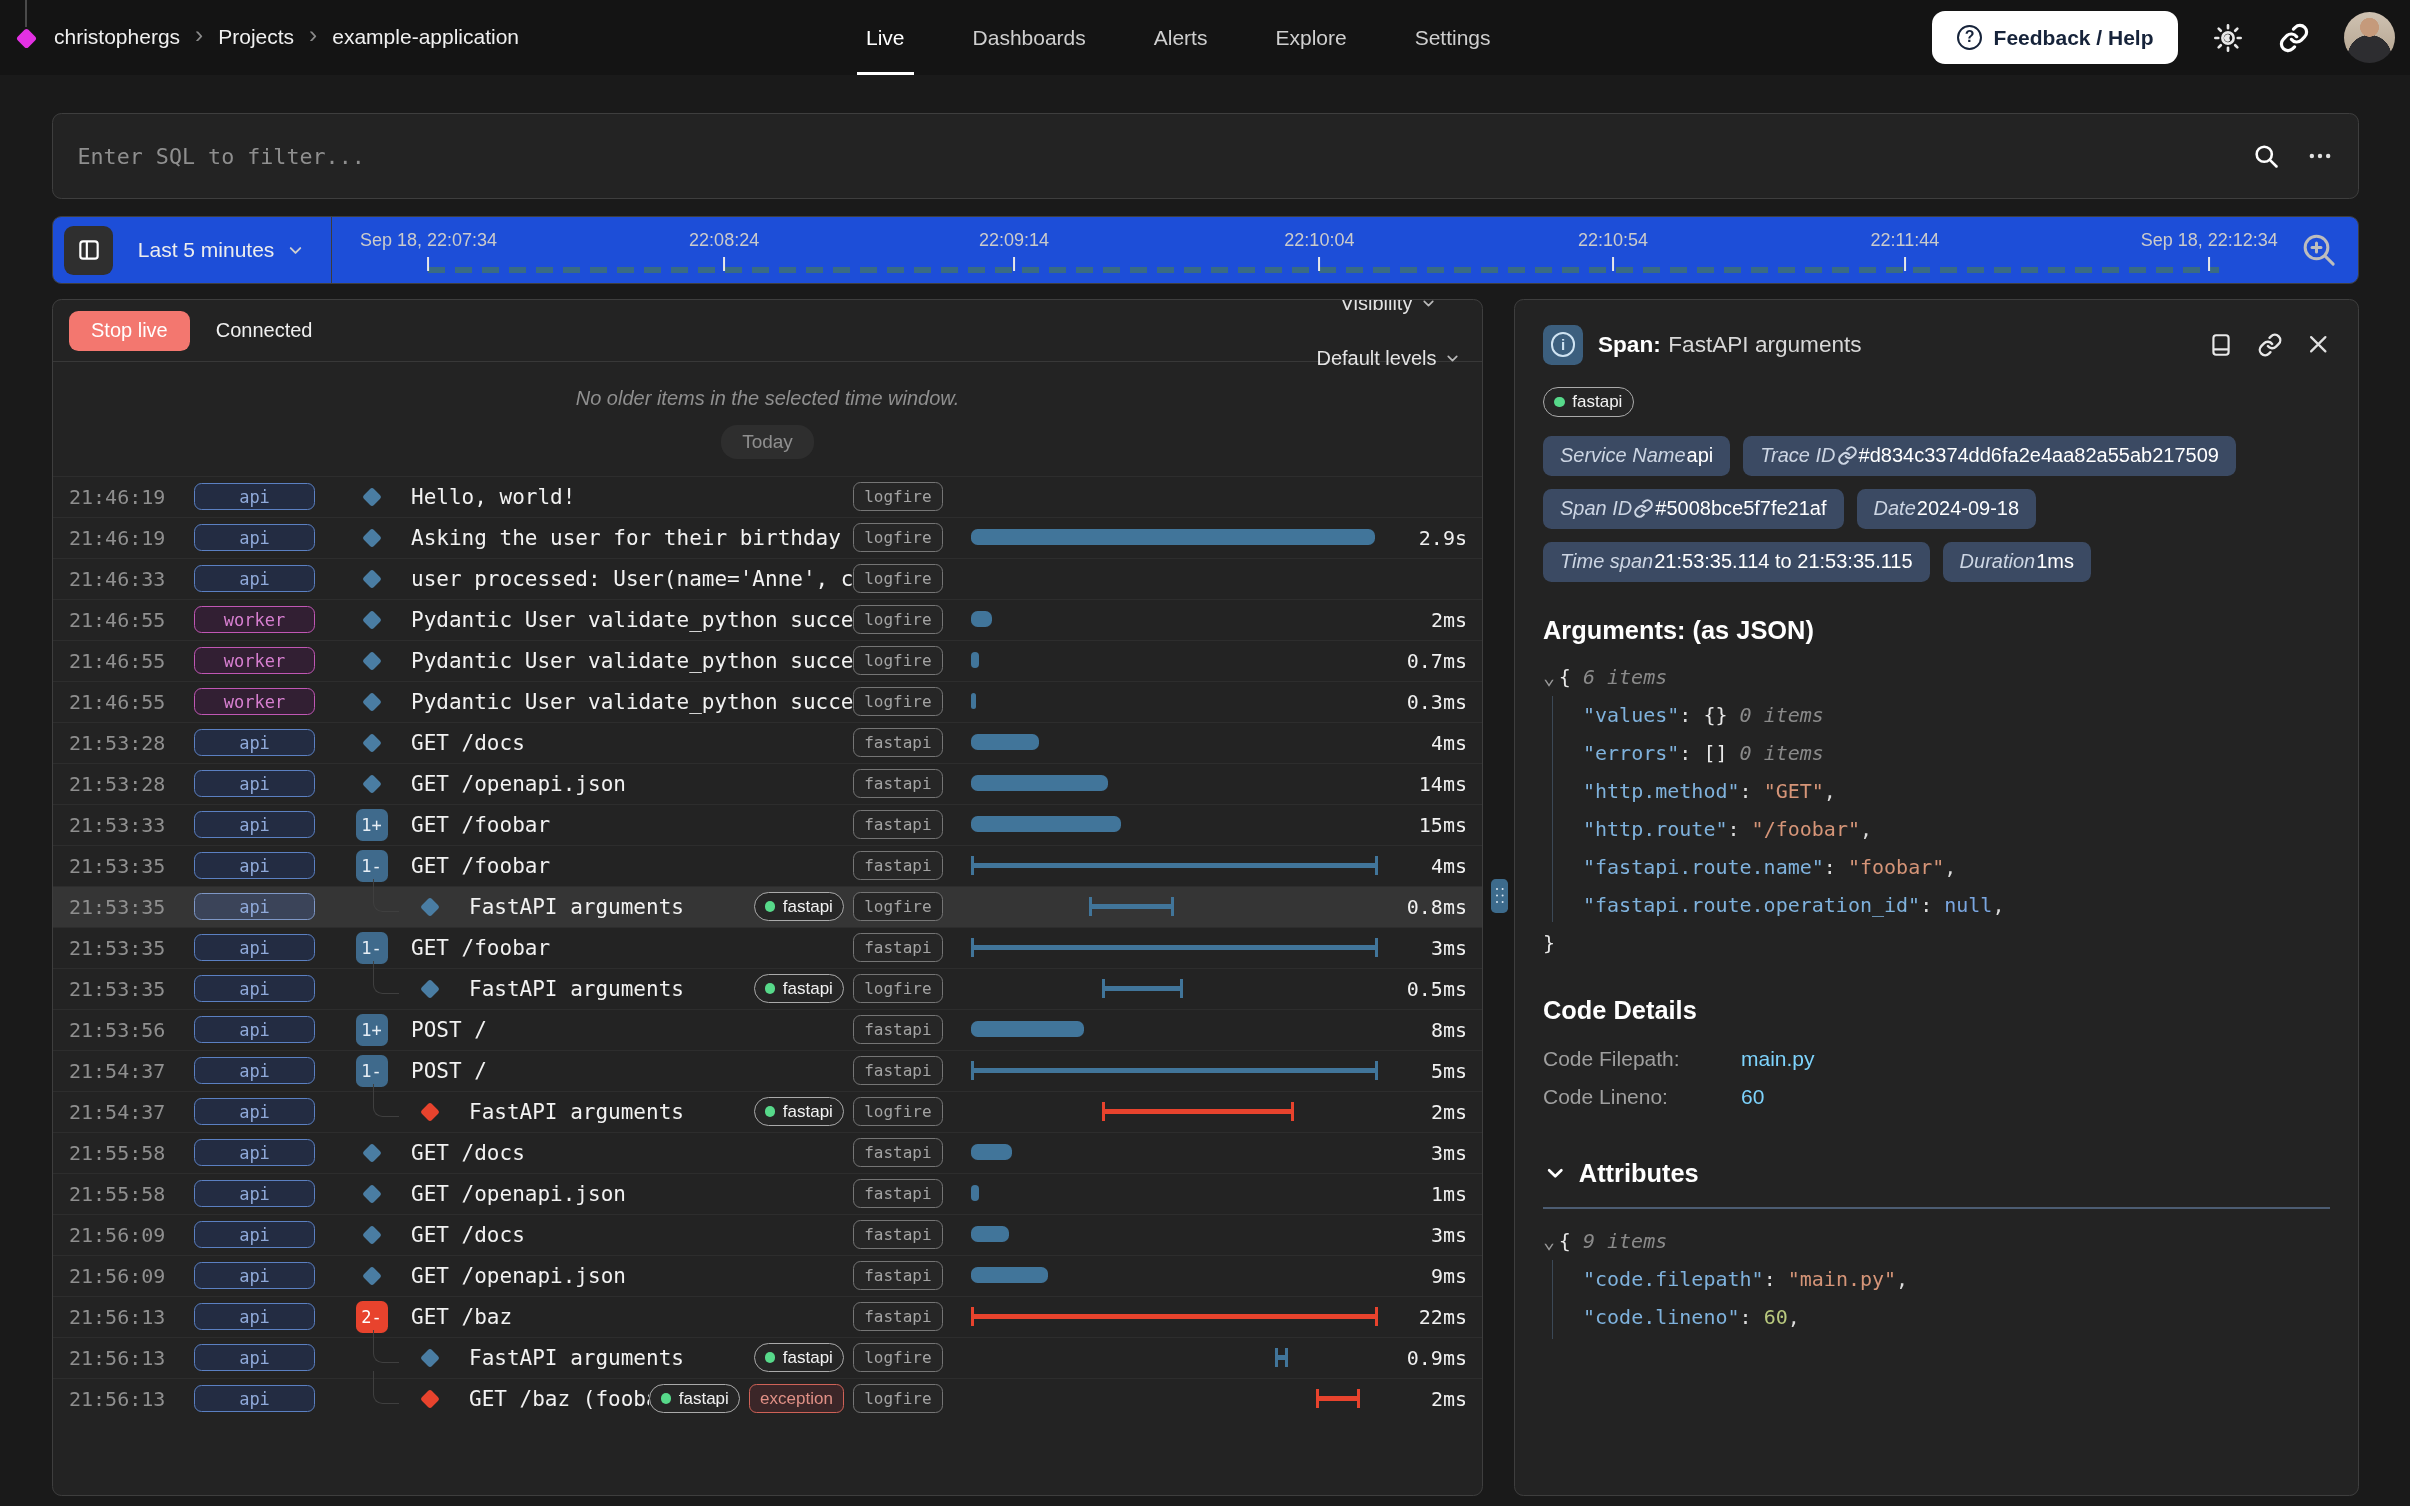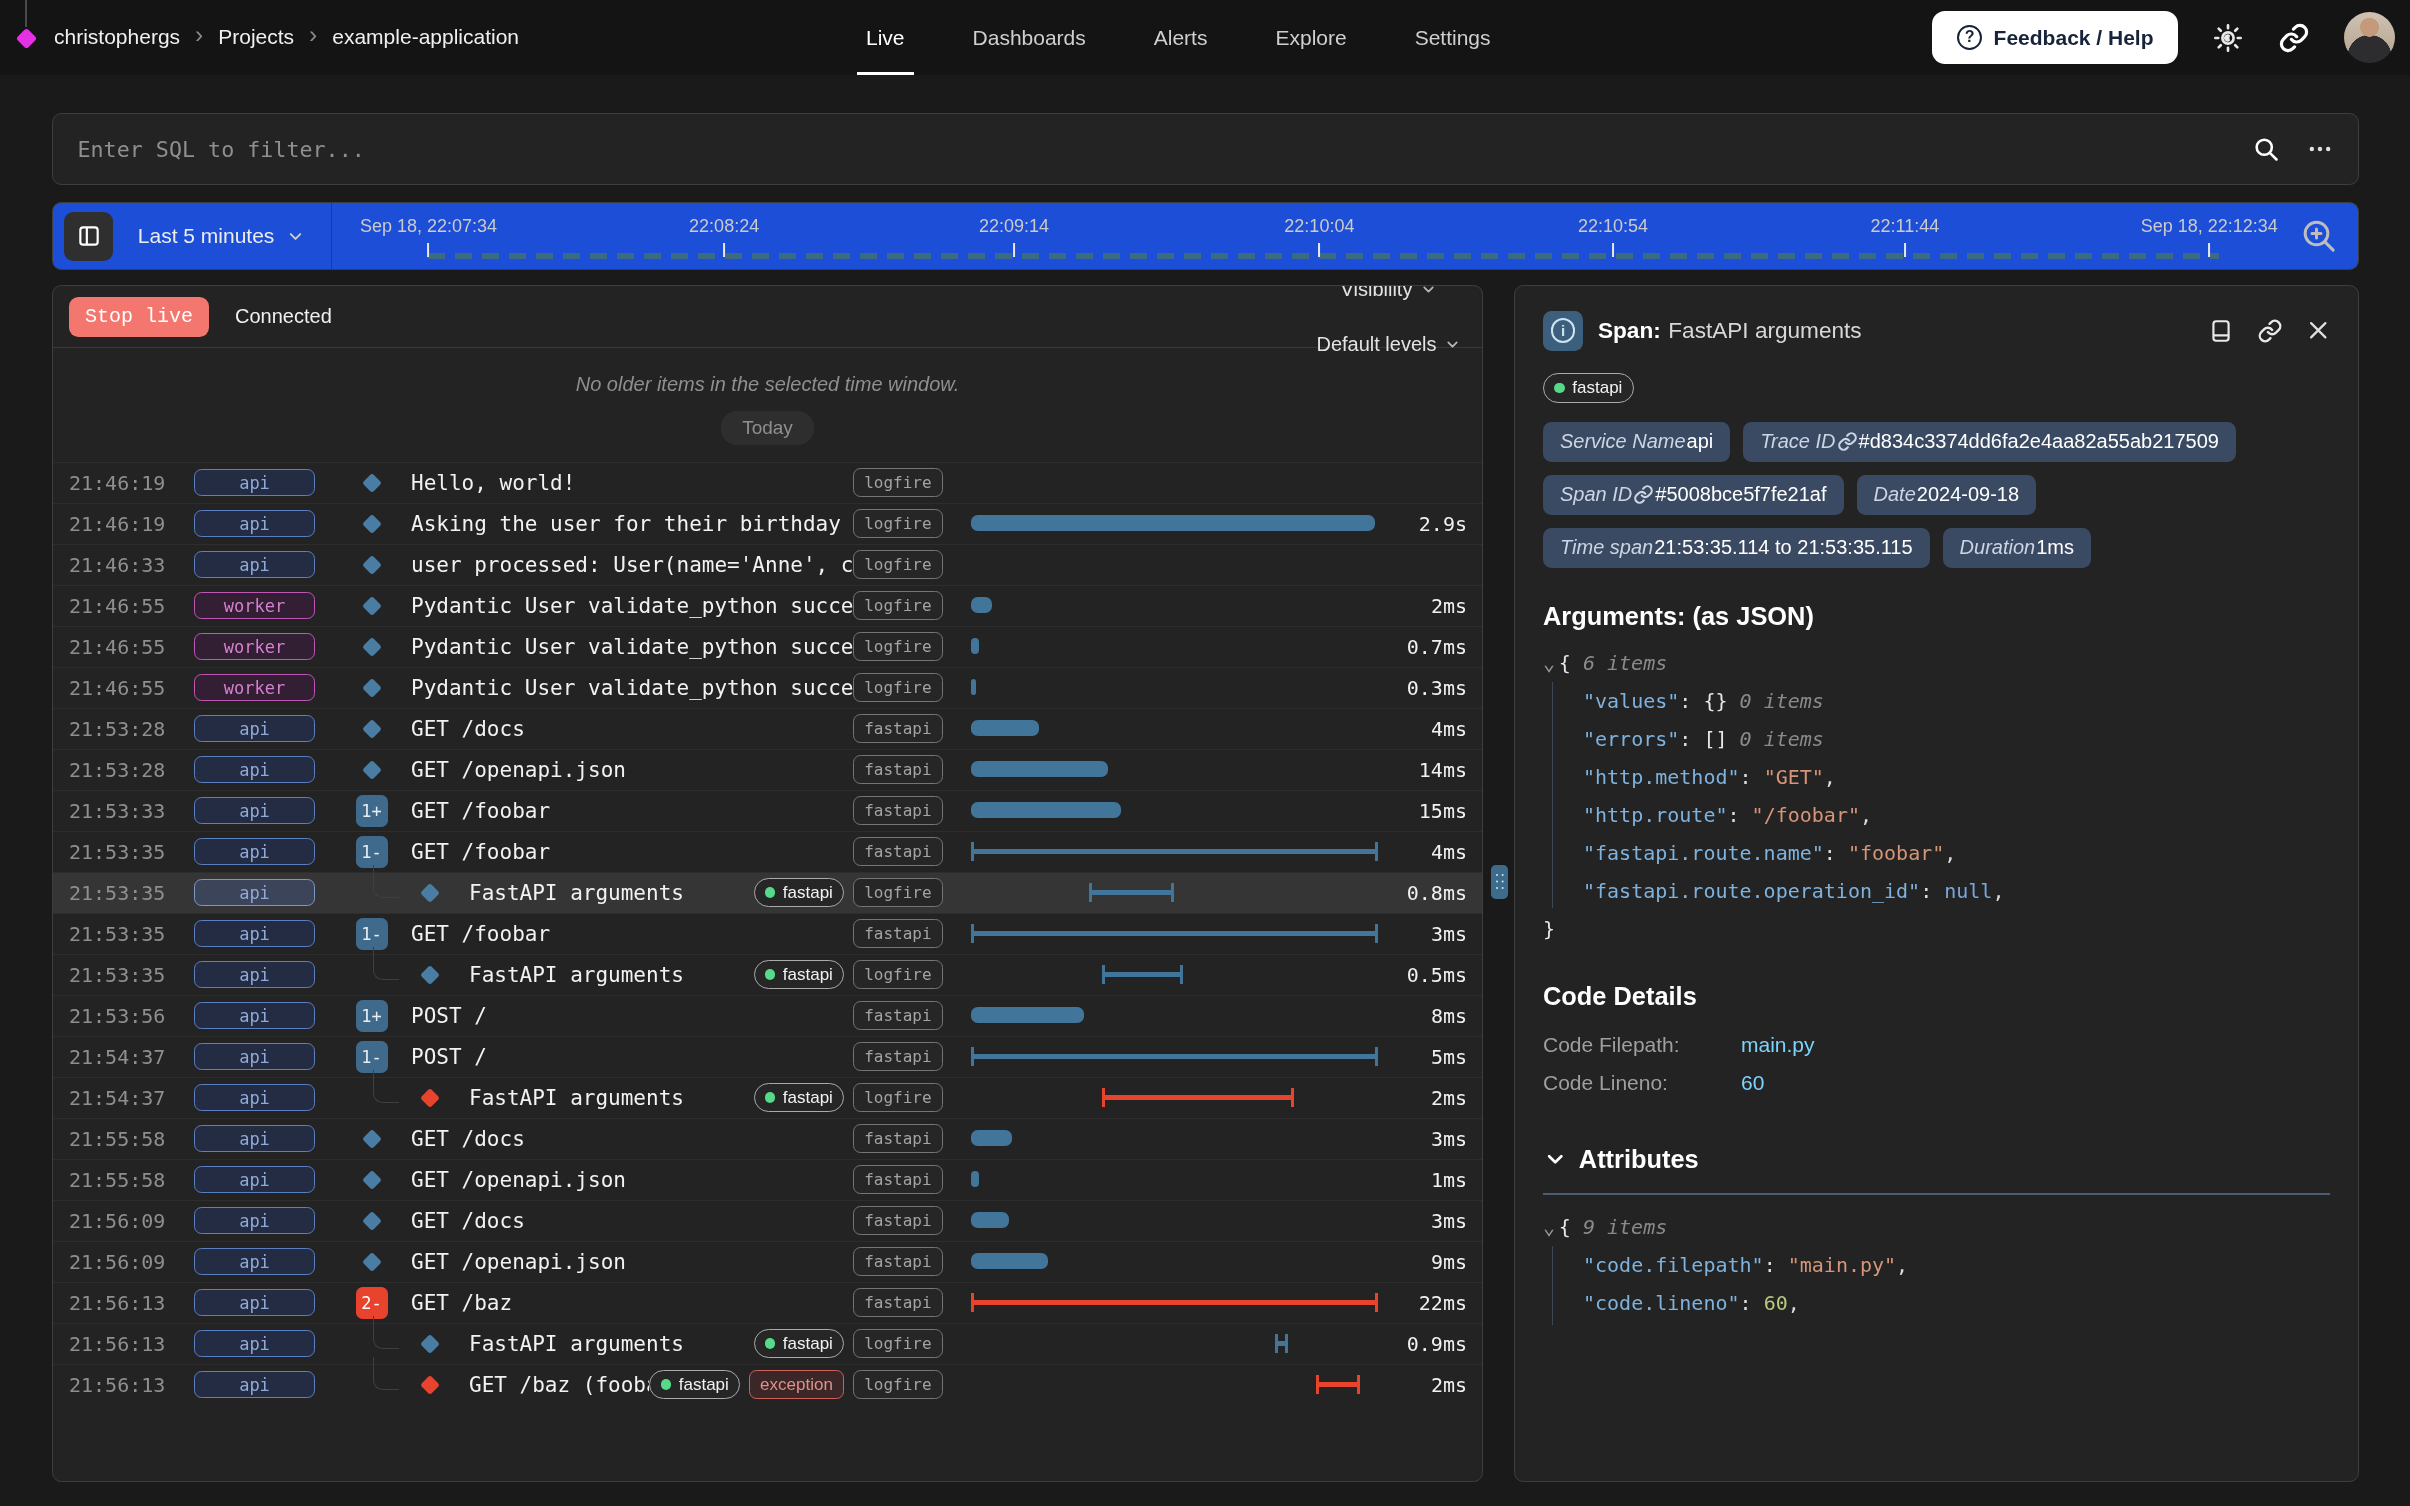--- a/index.html
+++ b/index.html
@@ -24,42 +24,42 @@
   .icon-btn { background:none; border:none; cursor:pointer; display:flex; align-items:center; }
   .avatar { width:51px; height:51px; border-radius:50%; background:
       radial-gradient(circle at 50% 30%, #c59a7b 0 21%, rgba(0,0,0,0) 22%),
       radial-gradient(circle at 50% 88%, #2d2d30 0 42%, rgba(0,0,0,0) 43%),
       linear-gradient(#cfc2b2, #b2a28d); }
 
   
   .page { padding:0 52px; }
 
   
-  .filterbar { margin-top:38px; height:72px; background:#232323; border:0.9px solid #3e3e3e; border-radius:9.4px; display:flex; align-items:center; padding:0 24.5px; }
+  .filterbar { margin-top:38px; height:86px; background:#232323; border:0.9px solid #3e3e3e; border-radius:9.4px; display:flex; align-items:center; padding:0 24.5px; }
   .filter-input { flex:1; background:transparent; border:none; outline:none; color:#e8e8e8; font-family:"DejaVu Sans Mono", monospace; font-size:21.7px; }
   .filter-input::placeholder { color:#8f8f8f; }
   .filter-icons { display:flex; align-items:center; gap:26px; }
 
   
   .timebar { margin-top:17px; height:68px; background:#1d4ed8; border:0.9px solid #3e3e3e; border-radius:9.4px; display:flex; align-items:center; }
   .tb-toggle { width:49px; height:49px; margin-left:11.3px; background:#2f2f2f; border:none; border-radius:9.4px; display:flex; align-items:center; justify-content:center; cursor:pointer; }
   .tb-range { margin-left:24.5px; display:flex; align-items:center; gap:11.3px; font-size:21px; color:#ededed; cursor:pointer; white-space:nowrap; }
   .tb-sep { width:0.9px; align-self:stretch; background:#3c3c3c; margin-left:26px; }
   .tb-timeline { flex:1; position:relative; height:100%; }
   .tick { position:absolute; top:13px; transform:translateX(-50%); font-size:18px; color:#cbcbcb; white-space:nowrap; }
   .tick-line { position:absolute; top:40px; width:1.9px; height:14px; background:#e8e8e8; transform:translateX(-50%); }
   .dashes { position:absolute; left:4.95%; right:3.6%; bottom:10.4px; height:5.6px;
             background:repeating-linear-gradient(90deg, #3a6b83 0 17px, rgba(0,0,0,0) 17px 27px); }
   .tb-zoom { margin:0 19px 0 9.4px; }
 
   
   .main { margin-top:15px; display:flex; position:relative; height:1197px; }
   .list-panel { width:1431px; background:#232323; border:0.9px solid #3e3e3e; border-radius:9.4px; display:flex; flex-direction:column; overflow:hidden; }
   .list-header { height:62px; flex:none; display:flex; align-items:center; padding:0 21px 0 16px; border-bottom:0.9px solid #383838; }
-  .stop-live { background:#f3776f; color:#ffffff; border:none; border-radius:9.4px; height:40px; padding:0 16px; font-size:20px; cursor:pointer; font-family:Liberation Mono, monospace; }
+  .stop-live { background:#f3776f; color:#ffffff; border:none; border-radius:9.4px; height:40px; padding:0 22px; font-size:20px; cursor:pointer; font-family:Liberation Sans, sans-serif; }
   .connected { margin-left:26px; font-size:20px; color:#f0f0f0; }
   .list-header-right { margin-left:auto; display:flex; align-items:center; gap:32px;flex-direction:column; }
   .hdr-drop { display:flex; align-items:center; gap:7.5px; font-size:20px; color:#e3e3e3; cursor:pointer; }
 
   .empty-zone { padding-top:24.5px; }
   .empty-notice { text-align:center; font-size:20px; color:#8f8f8f;font-style:italic; }
   .today-btn { display:block; margin:15px auto 17px; background:#2e2e2e; color:#8f8f8f; border:none; border-radius:16px; height:34px; padding:0 21px; font-size:19px; cursor:pointer; font-family:"Liberation Sans", sans-serif; }
 
   
   .rows {}

